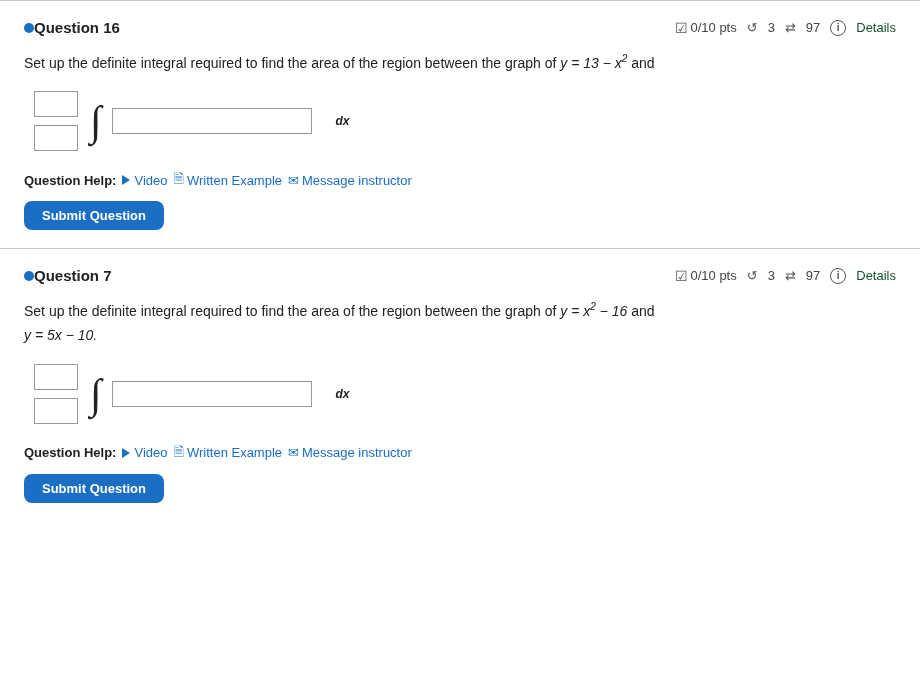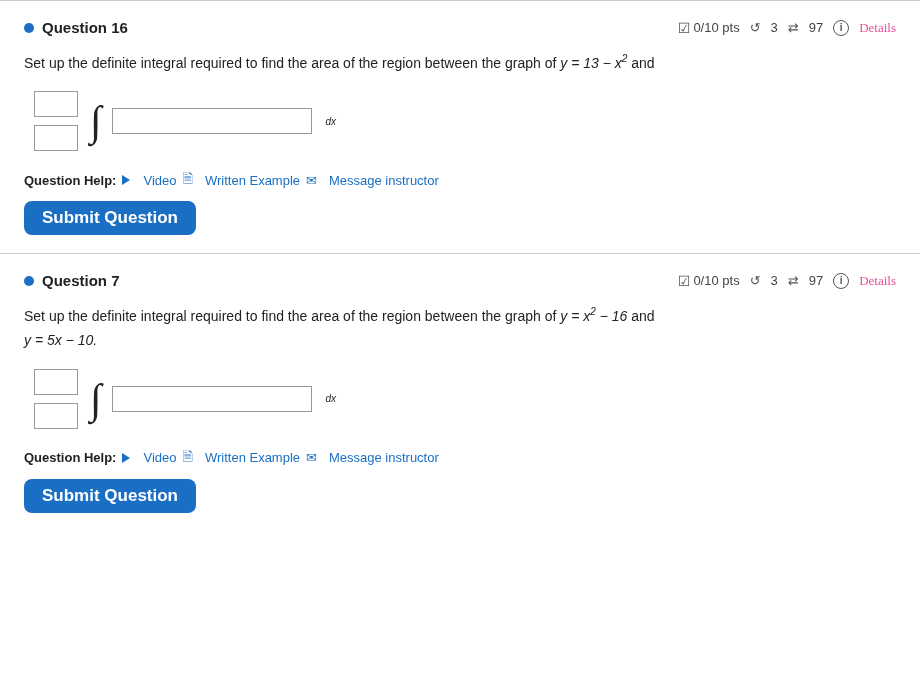--- a/index.html
+++ b/index.html
@@ -16,21 +16,21 @@
     }
     .question-header {
       display: flex;
       align-items: center;
       justify-content: space-between;
       margin-bottom: 14px;
     }
     .question-title {
       display: flex;
       align-items: center;
-      gap: 8px;
+      gap: 0;
       font-weight: bold;
       font-size: 15px;
     }
     .bullet {
       width: 10px;
       height: 10px;
       background: #1a6fc4;
       border-radius: 50%;
       display: inline-block;
     }
@@ -48,26 +48,25 @@
     }
     .pts-badge .checkmark {
       color: #555;
       font-size: 14px;
     }
     .meta-icon {
       font-size: 13px;
       color: #555;
     }
     .details-link {
-      color: #ec4899;
+      color: #14532d;
       text-decoration: none;
       display: flex;
       align-items: flex-start;
       gap: 3px;
-      font-family: Liberation Serif, serif;
     }
     .question-body {
       font-size: 14px;
       line-height: 1.7;
       margin-bottom: 16px;
     }
     .math {
       font-style: italic;
     }
     .integral-container {
@@ -99,50 +98,51 @@
     }
     .integral-input {
       width: 200px;
       height: 26px;
       border: 1px solid #999;
       padding: 2px 5px;
       font-size: 13px;
     }
     .dx-label {
       font-style: italic;
-      font-size: 10px;
-      margin-left: 6px;
+      font-size: 12px;
+      margin-left: 16px;
+      font-weight: bold;
     }
     .question-help {
       display: flex;
       align-items: center;
       gap: 6px;
       font-size: 13px;
       margin-bottom: 10px;
       flex-wrap: wrap;
     }
     .help-label {
       font-weight: bold;
       color: #222;
     }
     .help-link {
       display: flex;
       align-items: center;
-      gap: 12px;
+      gap: 3px;
       color: #1a6fc4;
       text-decoration: none;
       font-size: 13px;
       cursor: pointer;
     }
     .submit-btn {
       background: #1a6fc4;
       color: #fff;
       border: none;
       padding: 7px 18px;
-      font-size: 17px;
+      font-size: 13px;
       font-weight: bold;
       cursor: pointer;
       border-radius: 8px;
     }
     .icon-play {
       display: inline-block;
       width: 0;
       height: 0;
       border-top: 5px solid transparent;
       border-bottom: 5px solid transparent;

